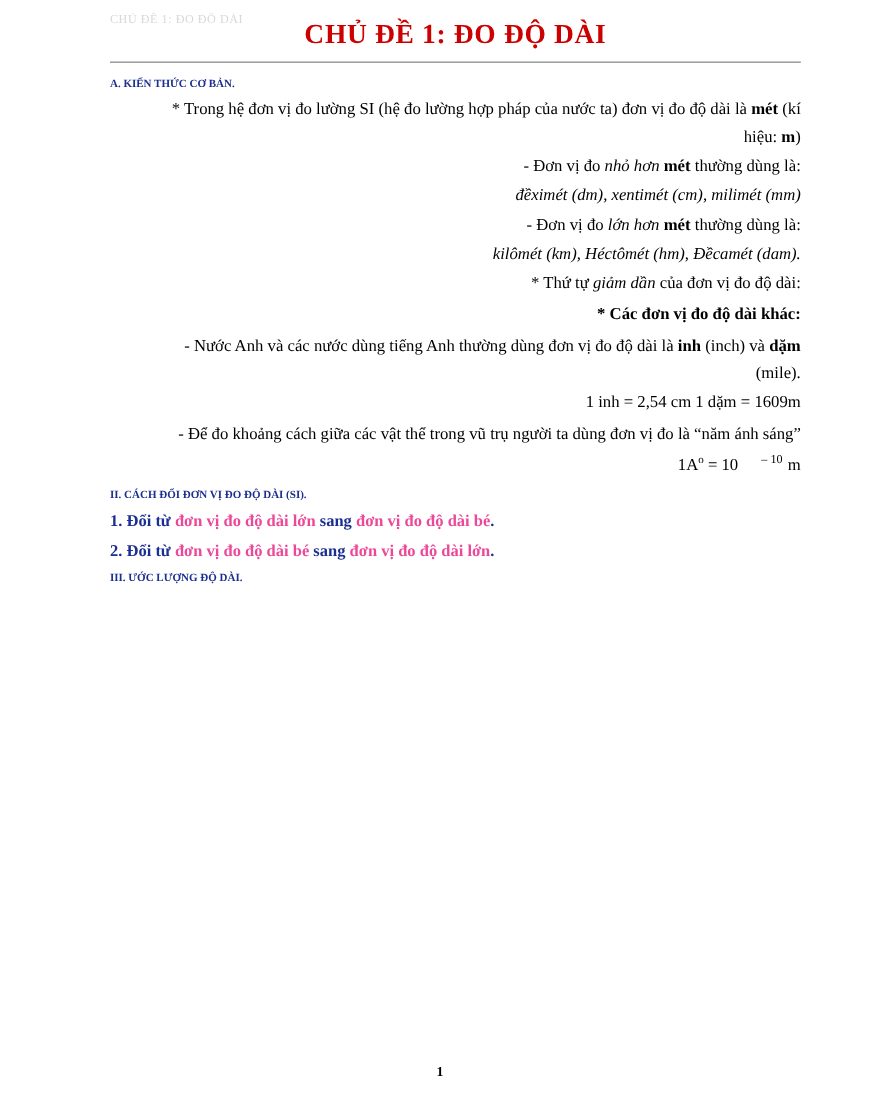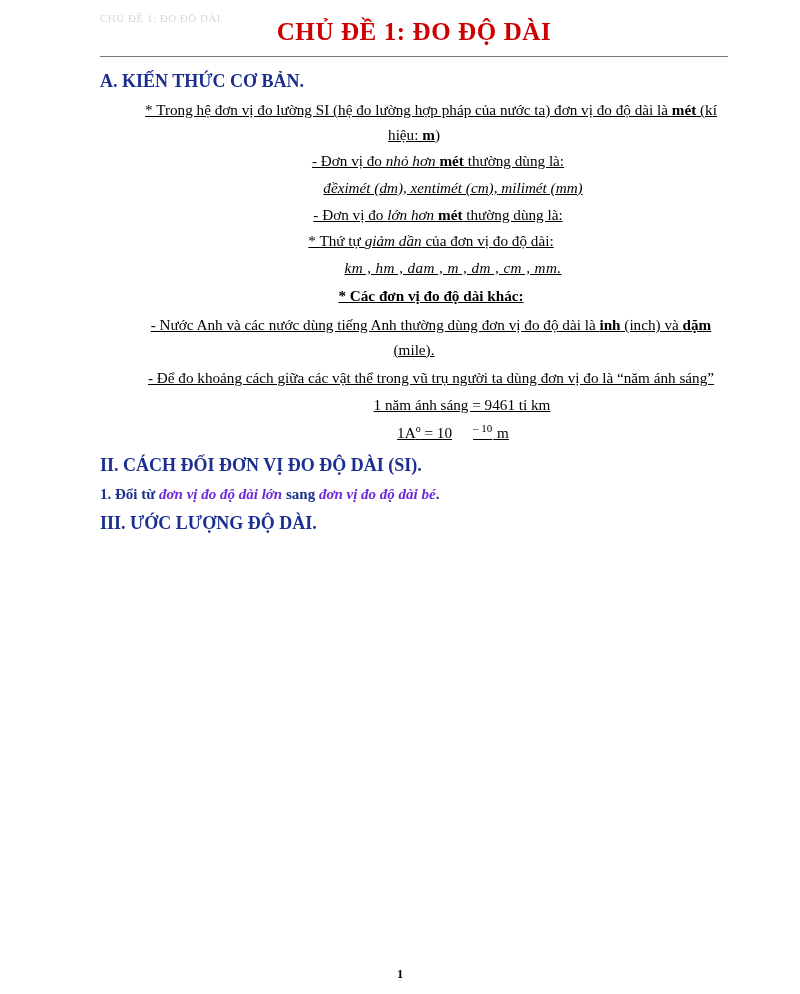--- a/index.html
+++ b/index.html
@@ -45,46 +45,44 @@
   }
   .title-rule {
     border: 0;
     border-top: 1px solid #777777;
     margin: 10px 0 14px 0;
     width: 100%;
   }
   .h-blue {
     color: #1a2f8f;
     font-weight: bold;
-    font-size: 18px;
+    font-size: 10px;
     margin: 10px 0 6px 0;
   }
   .h-blue.sub {
     font-size: 15px;
   }
   p, .line {
     font-size: 15.2px;
     line-height: 1.62;
     margin: 0 0 2px 0;
-    text-align: center;
-    text-decoration: underline;
+    text-align: right;
   }
   .para {
     margin: 4px 0 2px 0;
   }
   .indent1 { text-indent: 34px; }
   .indent3 { padding-left: 78px; }
   .indent4 { padding-left: 96px; }
   .indent-bullet { padding-left: 48px; }
   b { font-weight: bold; }
   i { font-style: italic; }
   .blue-bold-italic {
-    color: #6d28d9;
+    color: #ec4899;
     font-weight: bold;
-    font-style: italic;
   }
   .sup {
     font-size: 10px;
     vertical-align: super;
   }
   .exp {
     font-size: 11px;
     vertical-align: super;
     padding: 0 1px;
     margin-left: 20px;
@@ -122,46 +120,49 @@
   <p class="line indent-bullet">
     <span>- Đơn vị đo </span><i>nhỏ hơn </i><b>mét</b><span> thường dùng là:</span>
   </p>
   <p class="line indent3">
     <i>đềximét (dm), xentimét (cm), milimét (mm)</i>
   </p>
 
   <p class="line indent-bullet">
     <span>- Đơn vị đo </span><i>lớn hơn </i><b>mét</b><span> thường dùng là:</span>
   </p>
+  <p class="line indent3">
+    <i>kilômét (km), Héctômét (hm), Đềcamét (dam).</i>
+  </p>
 
   <p class="line indent1">
     <span>* Thứ tự </span><i>giảm dần</i><span> của đơn vị đo độ dài:</span>
-  </p>
-  <p class="line indent3 spaced">
-    <i>km , hm , dam , m , dm , cm , mm.</i>
   </p>
 
   <p class="para indent1">
     <b>* Các đơn vị đo độ dài khác:</b>
   </p>
 
   <p class="para indent1">
     <span>- Nước Anh và các nước dùng tiếng Anh thường dùng đơn vị đo độ dài là </span><b>inh</b><span> (inch) và </span><b>dặm</b><span> (mile).</span>
   </p>
+  <p class="line indent4">1 inh = 2,54 cm   1 dặm = 1609m</p>
 
   <p class="para indent1">- Để đo khoảng cách giữa các vật thể trong vũ trụ người ta dùng đơn vị đo là “năm ánh sáng”</p>
-  <p class="line indent4">1 năm ánh sáng = 9461 tỉ km</p>
 
   <p class="line indent3">
     <span>1A</span><span class="sup">o</span><span> = 10</span><span class="exp">– 10</span><span> m</span>
   </p>
 
   <div class="h-blue">II. CÁCH ĐỔI ĐƠN VỊ ĐO ĐỘ DÀI (SI).</div>
 
   <div class="h-blue sub">
     <span>1. Đổi từ </span><span class="blue-bold-italic">đơn vị đo độ dài lớn</span><span> sang </span><span class="blue-bold-italic">đơn vị đo độ dài bé</span><span>.</span>
   </div>
 
+  <div class="h-blue sub">
+    <span>2. Đổi từ </span><span class="blue-bold-italic">đơn vị đo độ dài bé</span><span> sang </span><span class="blue-bold-italic">đơn vị đo độ dài lớn</span><span>.</span>
+  </div>
 
   <div class="h-blue">III. ƯỚC LƯỢNG ĐỘ DÀI.</div>
 
   <div class="page-number">1</div>
 </div>
 
 </body></html>

